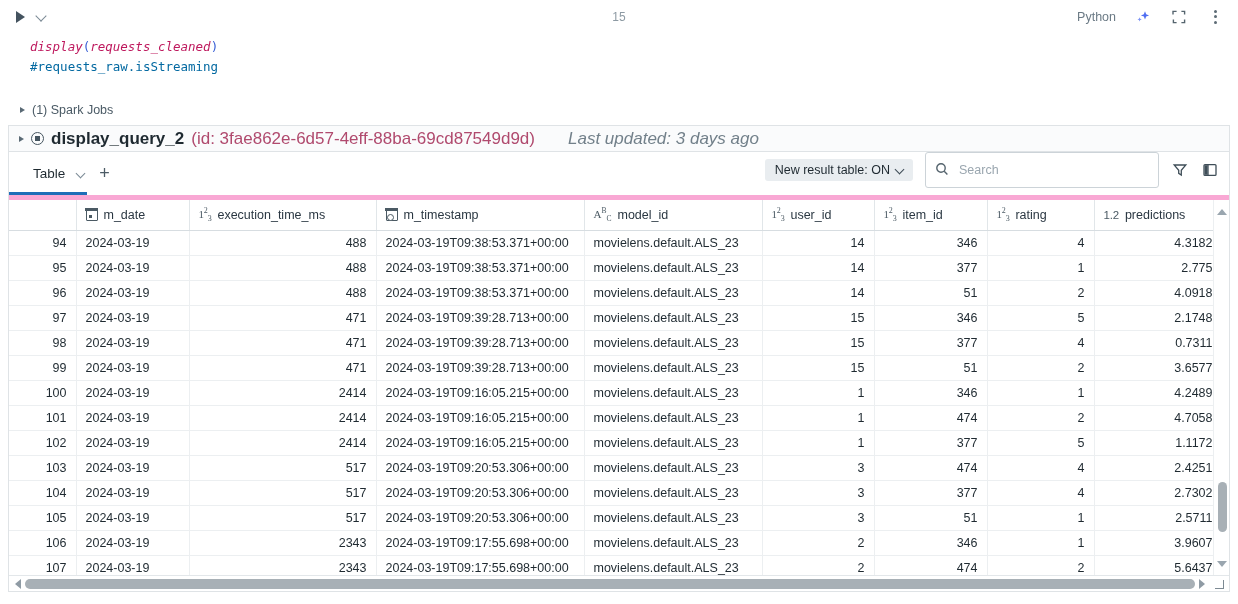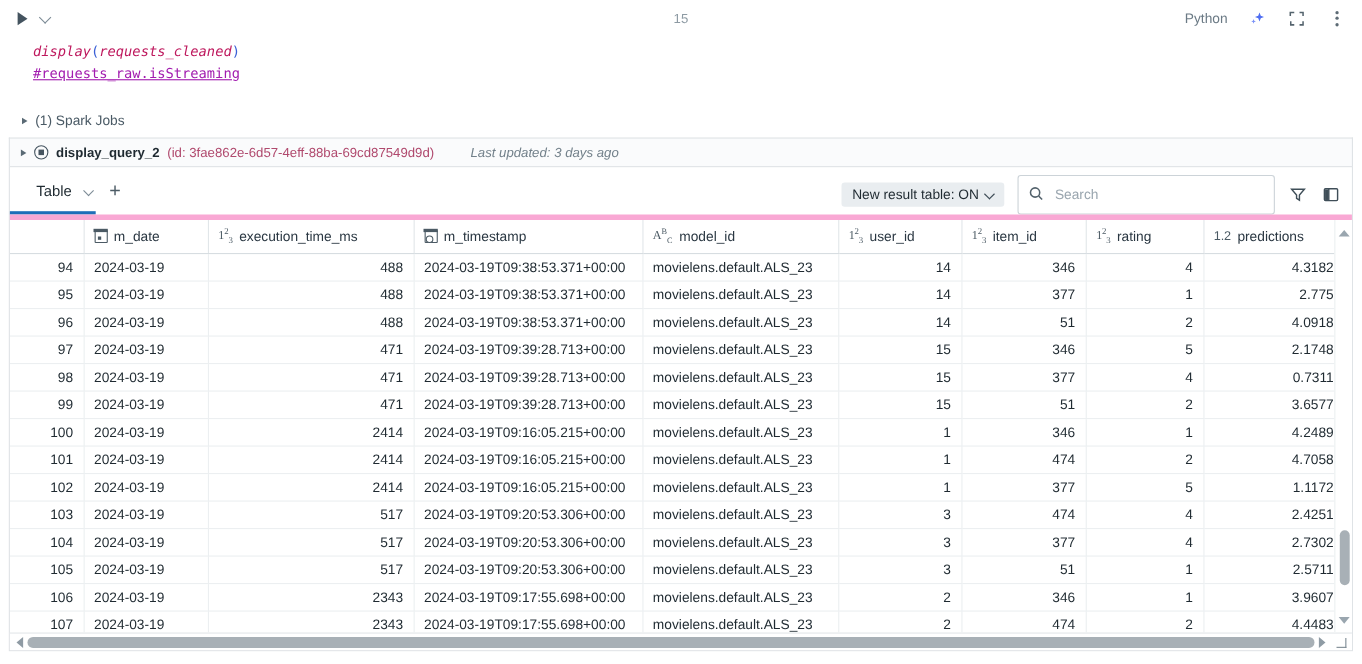--- a/index.html
+++ b/index.html
@@ -73,21 +73,21 @@
   
   .code-area {
     padding: 4px 0 2px 30px;
     font-family: "DejaVu Sans Mono", "Liberation Mono", monospace;
     font-size: 12.5px;
     line-height: 20px;
   }
   .code-line { white-space: pre; }
   .tok-plain { color: #be185d; font-style: italic; }
   .tok-paren { color: #3a60d6; }
-  .tok-comment { color: #a21caf; text-decoration: underline; }
+  .tok-comment { color: #0369a1; }
 
   
   .spark-jobs {
     display: flex; align-items: center; gap: 7px;
     padding: 4px 0 4px 20px;
     font-size: 12.5px;
     color: #4a5a65;
     cursor: pointer;
     margin-top: 20px;
   }
@@ -100,21 +100,21 @@
 
   
   .query-strip {
     margin: 4px 8px 0 8px;
     height: 26px;
     display: flex; align-items: center; gap: 7px;
     padding: 0 10px;
     border: 1px solid #dfe3e6;
     border-bottom: none;
     background: #fafbfc;
-    font-size: 12px;
+    font-size: 17px;
   }
   .qs-stop {
     width: 13px; height: 13px;
     border: 1.4px solid #465560;
     border-radius: 50%;
     position: relative;
     flex: none;
   }
   .qs-stop::after {
     content: "";
@@ -136,21 +136,21 @@
     margin: 0 8px;
     border: 1px solid #dfe3e6;
     background: #ffffff;
     height: 441px;
     display: flex;
     flex-direction: column;
   }
   .result-toolbar {
     height: 43px;
     display: flex;
-    align-items: flex-end;
+    align-items: flex-start;
     padding: 0 10px 0 0;
     position: relative;
   }
   .tabs-zone { display: flex; align-items: center; gap: 12px; padding-left: 24px; height: 100%; }
   .tab-table {
     position: relative;
     height: 100%;
     display: flex; align-items: center;
     font-size: 13.5px;
     color: #1f2a31;
@@ -685,21 +685,21 @@
             </tr>
             <tr>
               <td class="rownum">107</td>
               <td>2024-03-19</td>
               <td class="num">2343</td>
               <td>2024-03-19T09:17:55.698+00:00</td>
               <td>movielens.default.ALS_23</td>
               <td class="num">2</td>
               <td class="num">474</td>
               <td class="num">2</td>
-              <td class="num">4.4483</td>
+              <td class="num">5.6437</td>
             </tr>
           </tbody>
       </table>
 
       <div class="vscroll">
         <div class="arrow-up"></div>
         <div class="thumb"></div>
         <div class="arrow-dn"></div>
       </div>
     </div>

